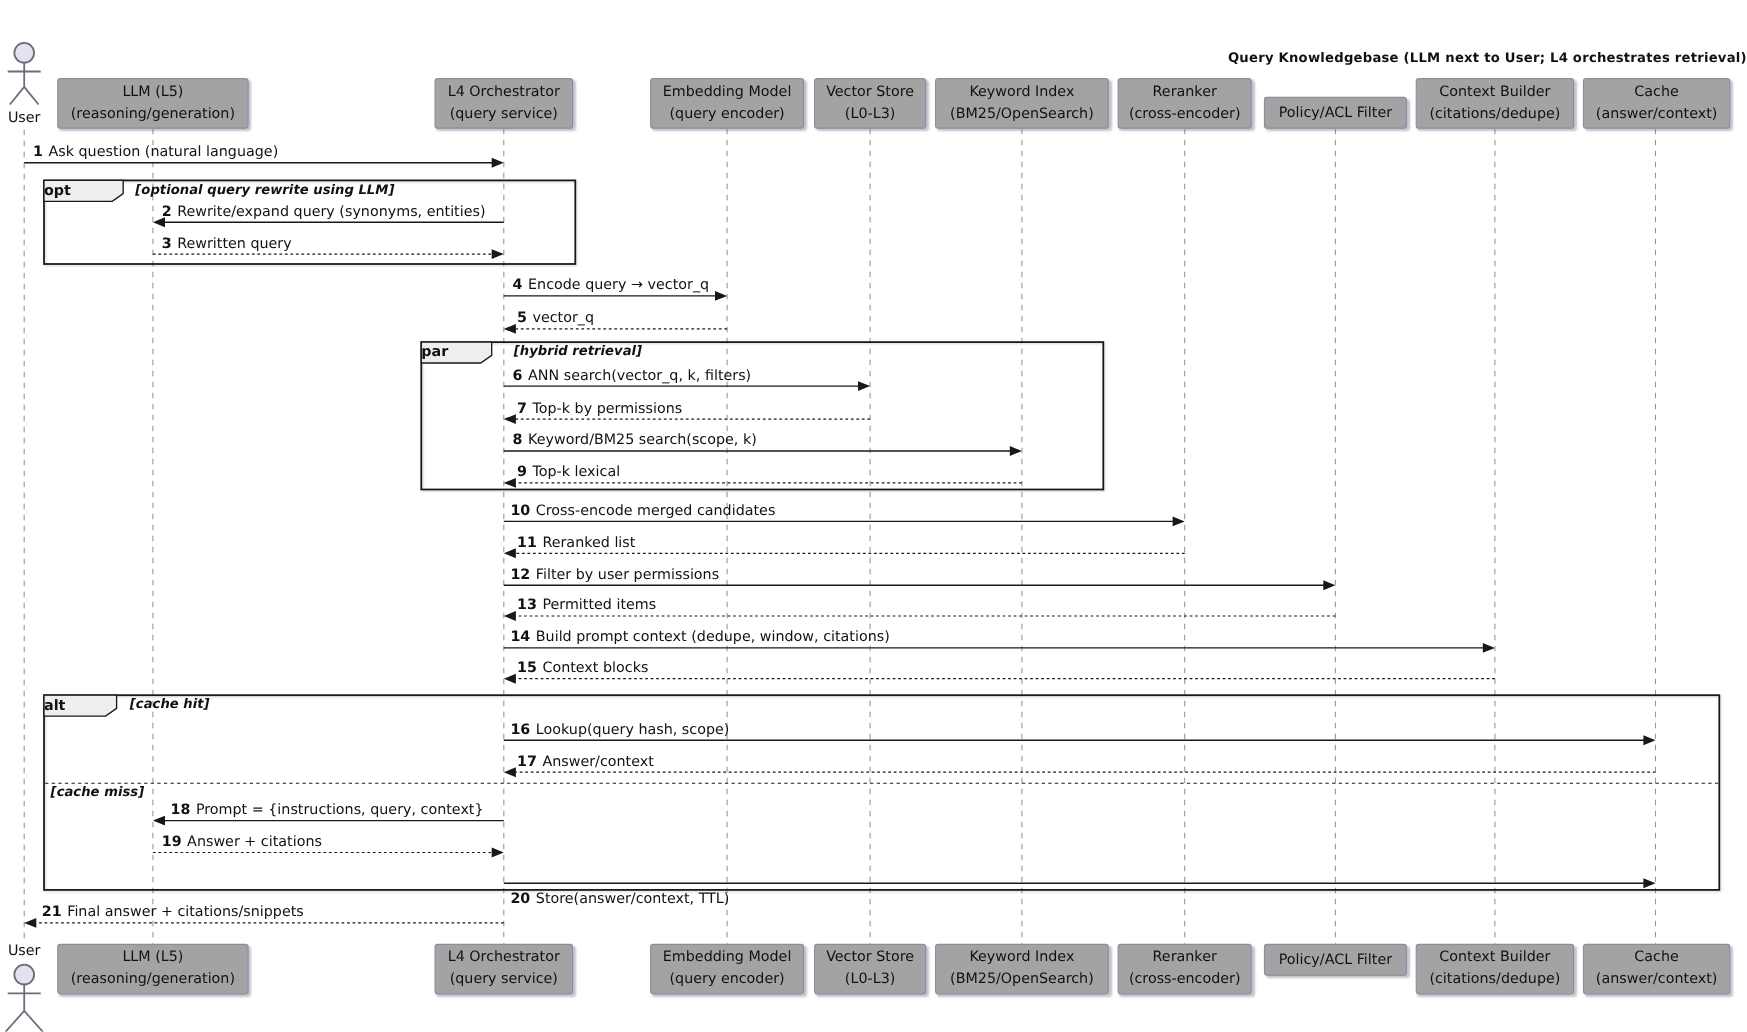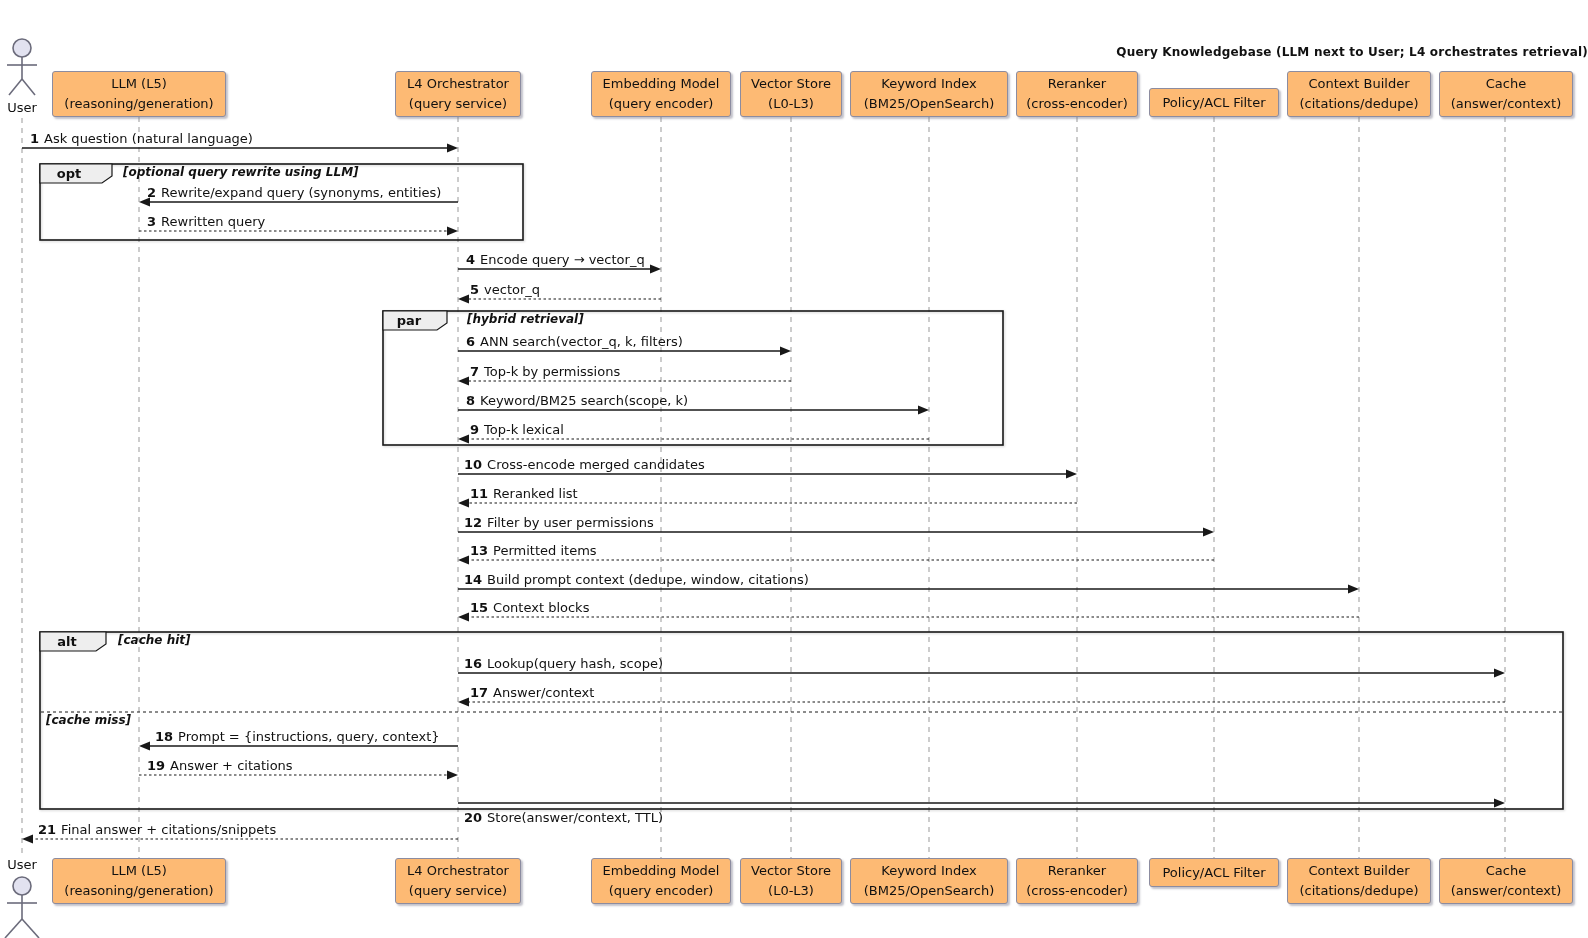--- a/index.html
+++ b/index.html
@@ -2,28 +2,28 @@
 <html><head>
 <meta charset="utf-8">
 <style>
   html,body{margin:0;padding:0;background:#ffffff;}
   body{width:1588px;height:938px;position:relative;overflow:hidden;
        font-family:"DejaVu Sans","Liberation Sans",sans-serif;color:#111;}
   #stage{position:absolute;left:0;top:0;width:1588px;height:938px;}
   svg#diagram-layer{position:absolute;left:0;top:0;}
   .title{position:absolute;left:0;right:0;top:13px;text-align:right;
          font-size:12px;font-weight:bold;letter-spacing:.2px;margin-top:32px;}
-  .pbox{position:absolute;background:#fdba74;border:1px solid #8C8CA0;border-radius:3px;
+  .pbox{position:absolute;background:#a3a3a3;border:1px solid #8C8CA0;border-radius:3px;
         box-shadow:2px 2px 2px rgba(120,120,140,.45);
         display:flex;flex-direction:column;align-items:center;justify-content:center;
         font-size:13px;line-height:20px;text-align:center;white-space:nowrap;}
   .alabel{position:absolute;width:60px;text-align:center;font-size:13px;}
   .msg{position:absolute;font-size:13px;white-space:nowrap;}
   .msg b{margin-right:5px;}
-  .flabel{position:absolute;font-size:13px;font-weight:bold;text-align:center;}
+  .flabel{position:absolute;font-size:13px;font-weight:bold;text-align:left;}
   .guard{position:absolute;font-size:12px;font-weight:bold;white-space:nowrap;font-style:italic;}
 </style>
 </head>
 <body>
 
 <div id="stage">
 
   <svg id="diagram-layer" width="1588" height="938" viewBox="0 0 1588 938">
 
     <g stroke="#999999" stroke-width="1" stroke-dasharray="5,5">

